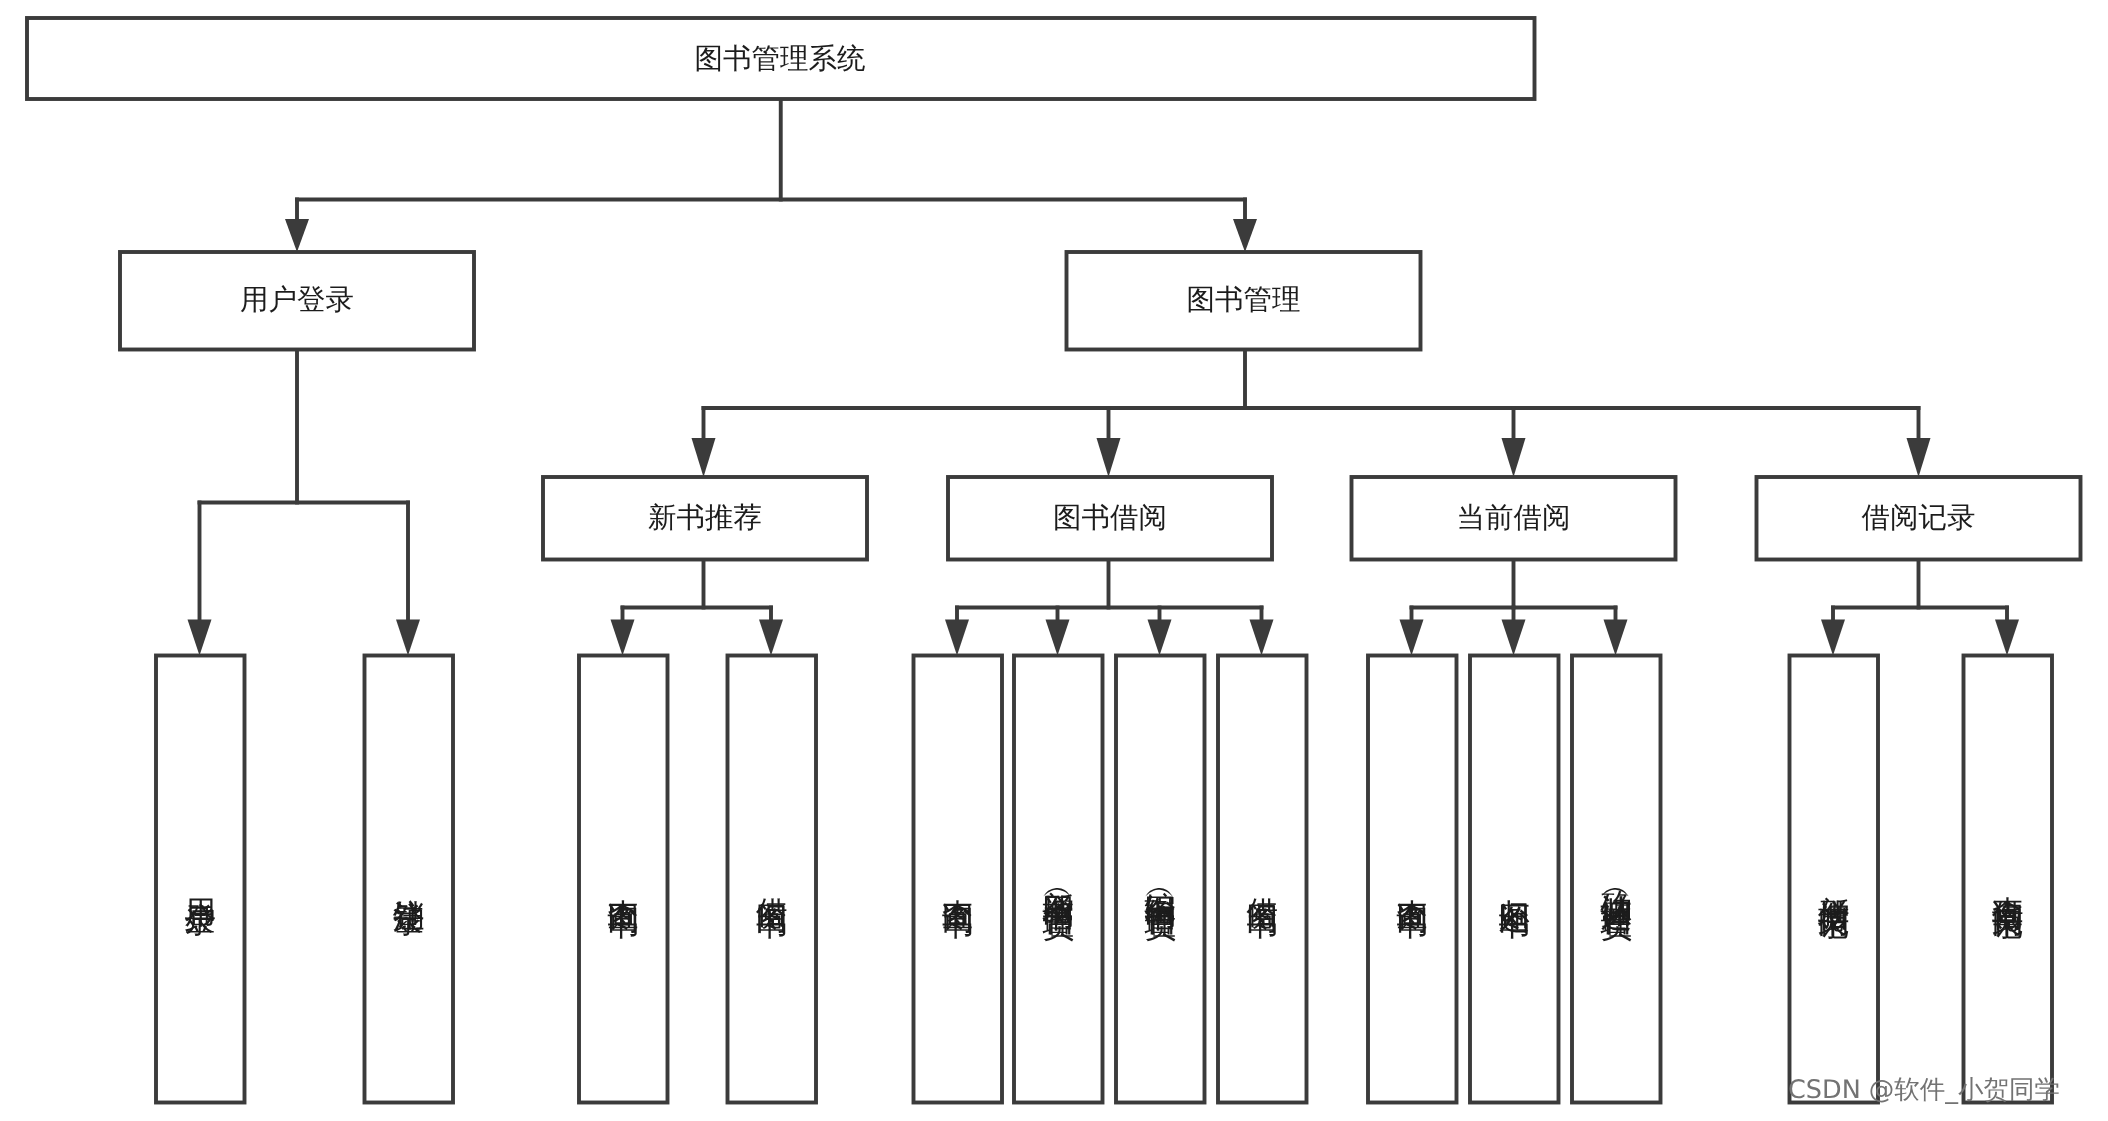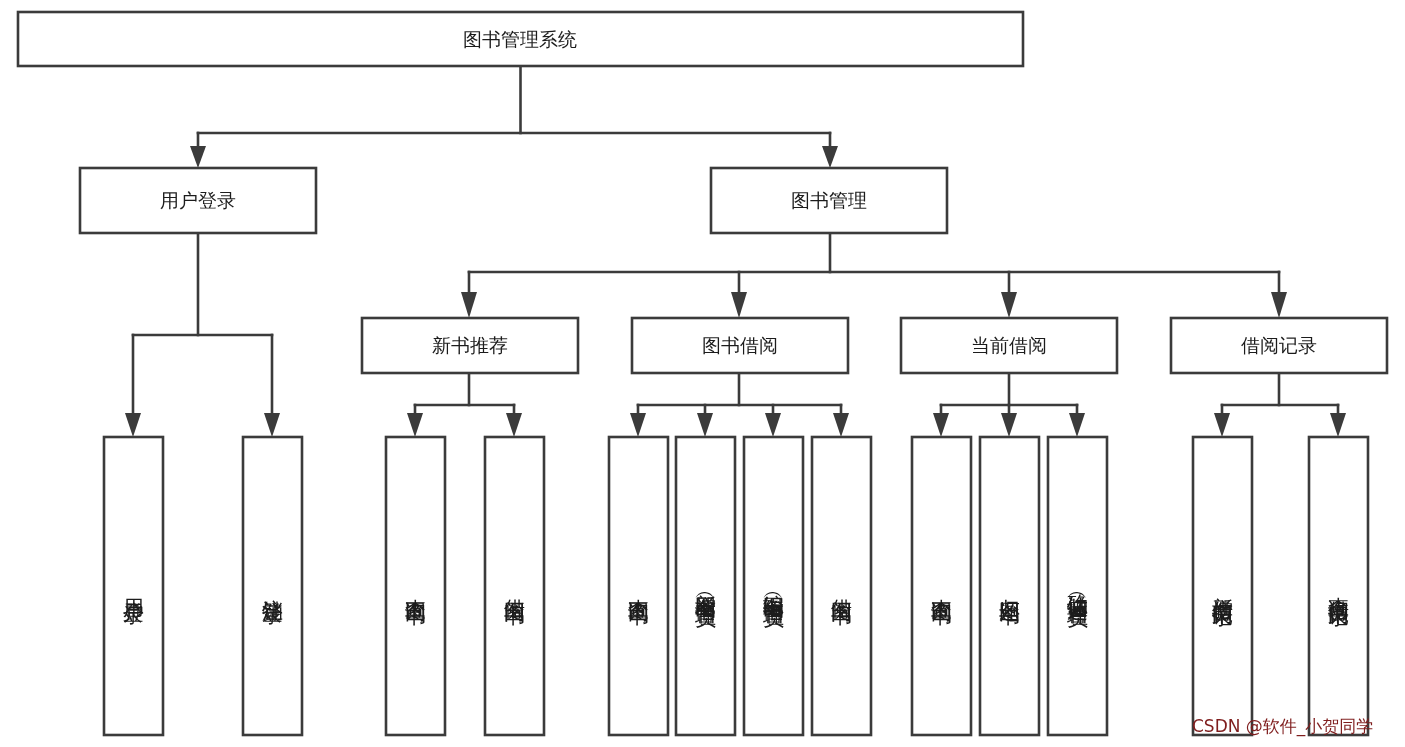--- a/index.html
+++ b/index.html
@@ -61,21 +61,21 @@
     display: flex;
     align-items: center;
     justify-content: center;
     white-space: nowrap;
     pointer-events: none;
   }
   .watermark {
     position: absolute;
     font-family: "DejaVu Sans", "Liberation Sans", sans-serif;
     font-size: 17px;
-    color: #7f1d1d;
+    color: #737373;
     white-space: nowrap;
   }
 </style>
 </head>
 <body>
 
 <div id="diagram-root">
 
   <svg id="tree-svg" viewBox="0 0 1405 747">
 

